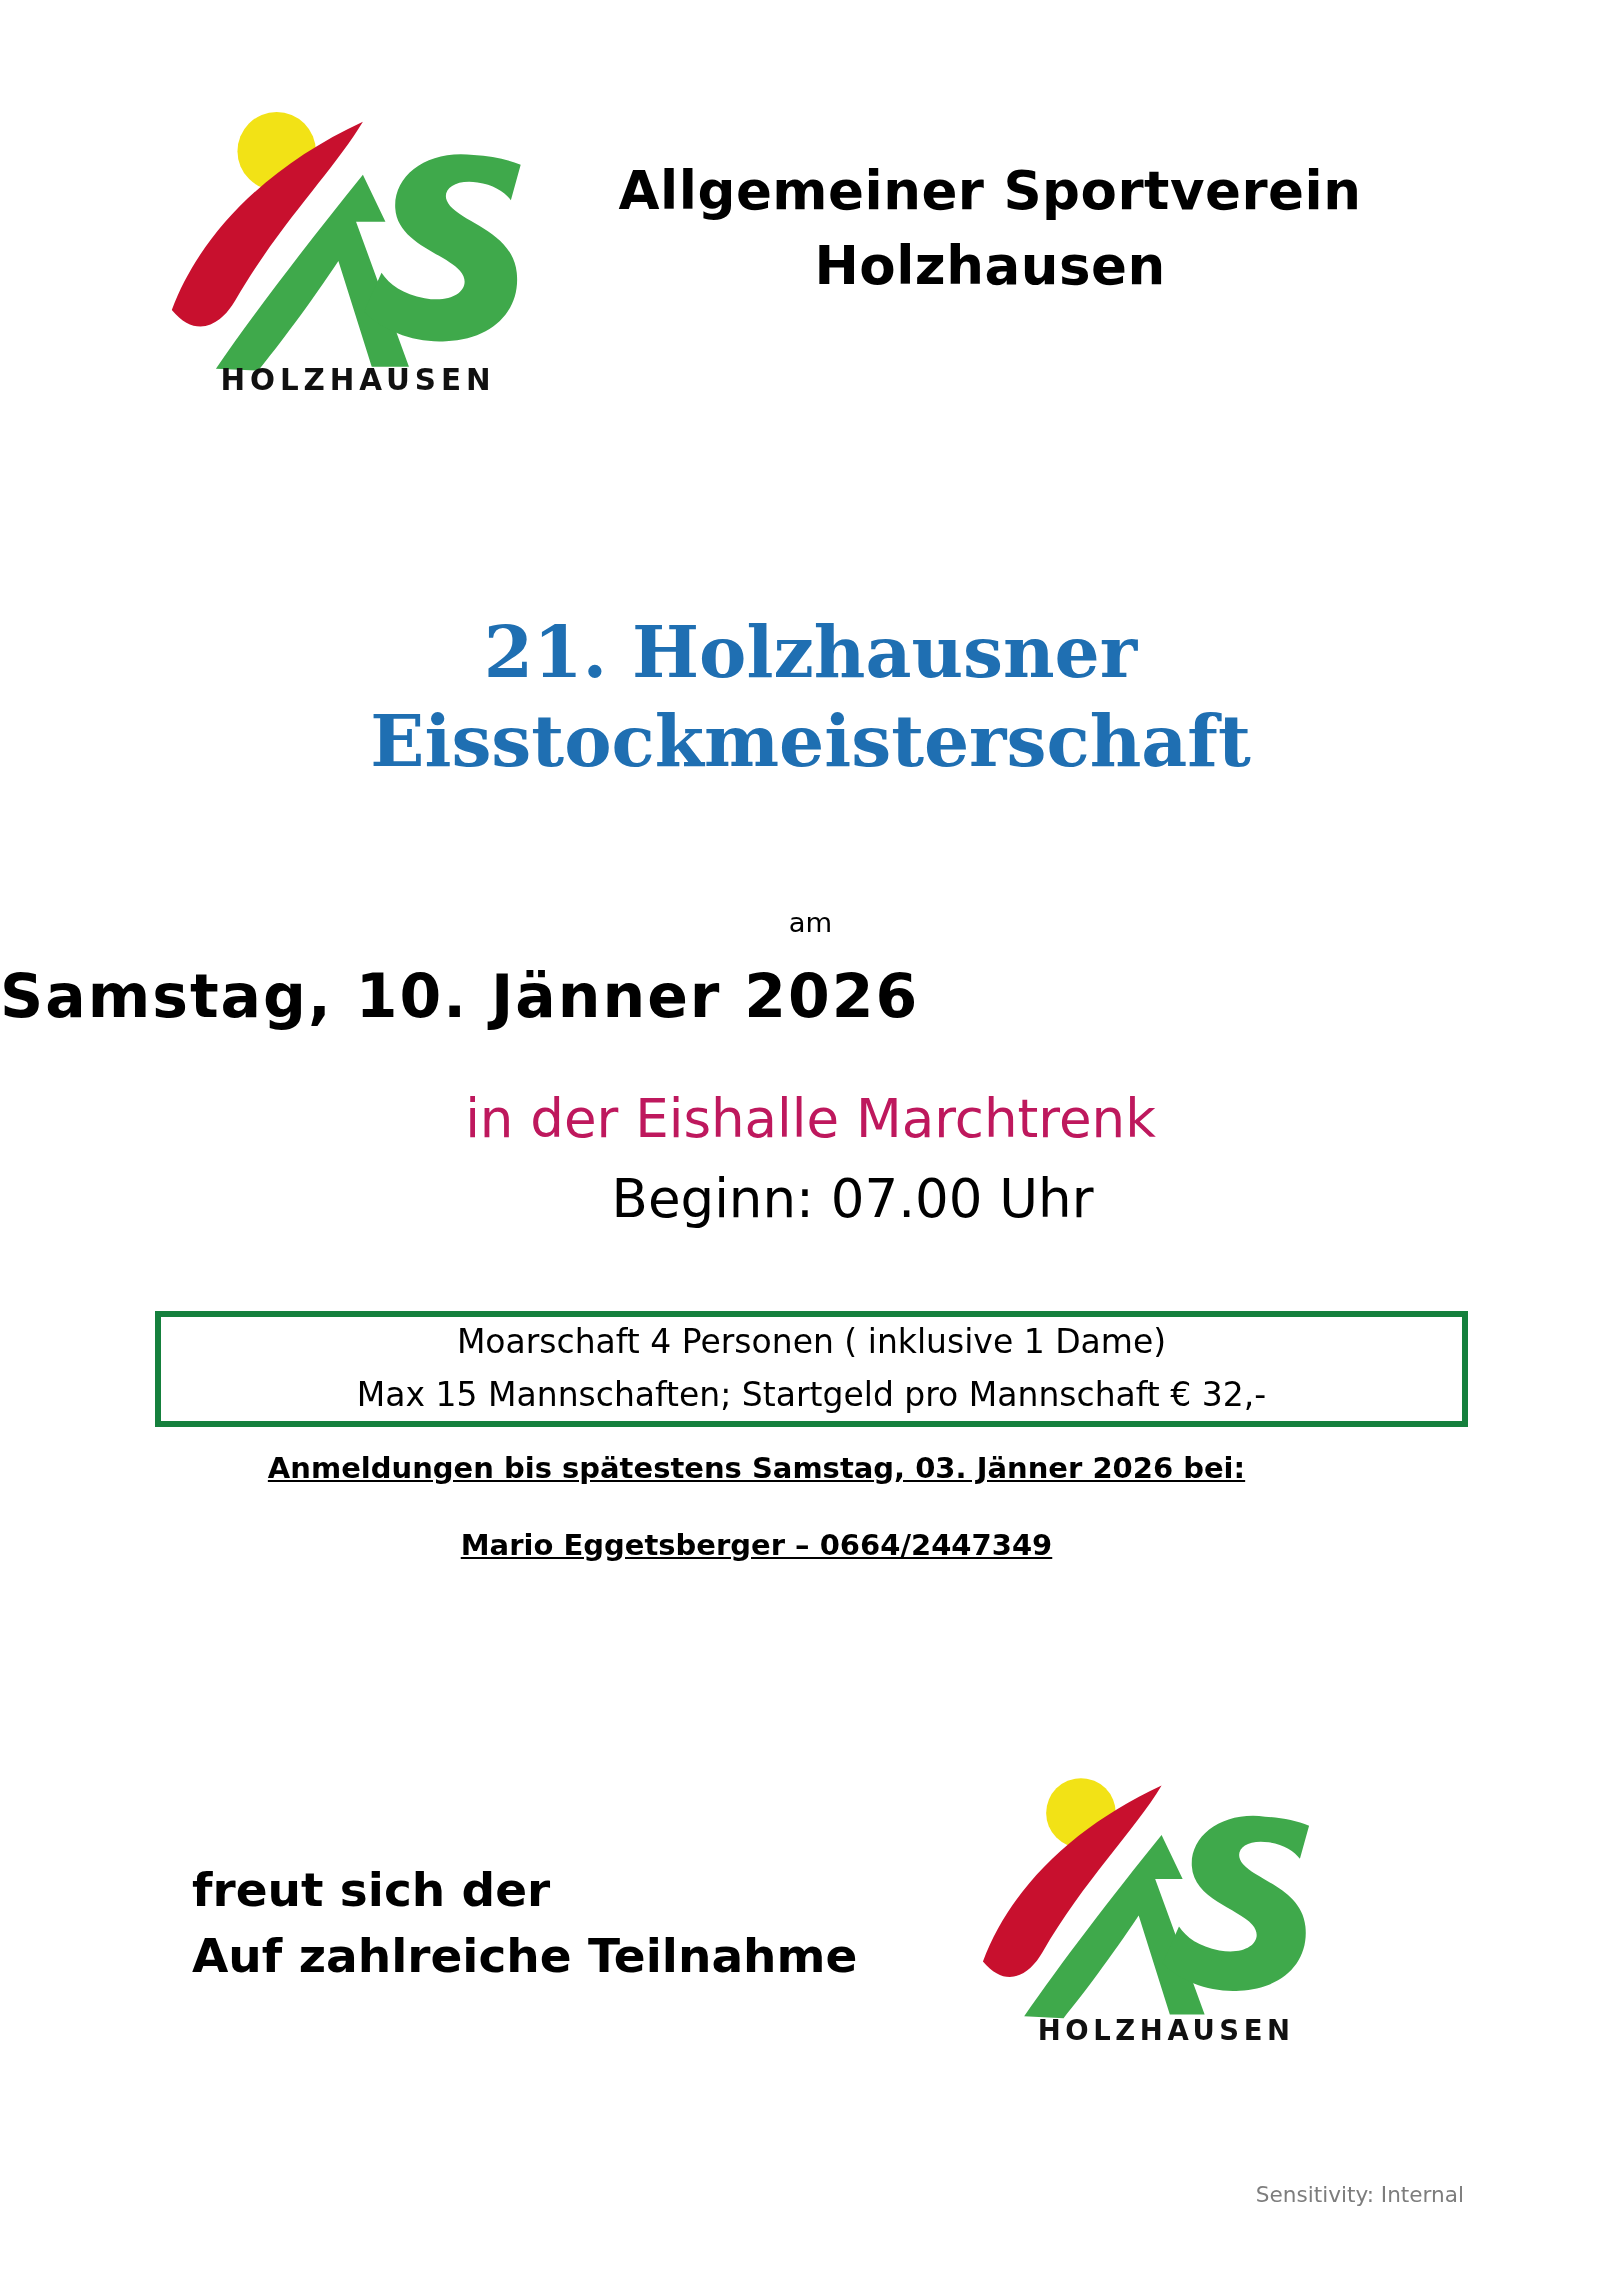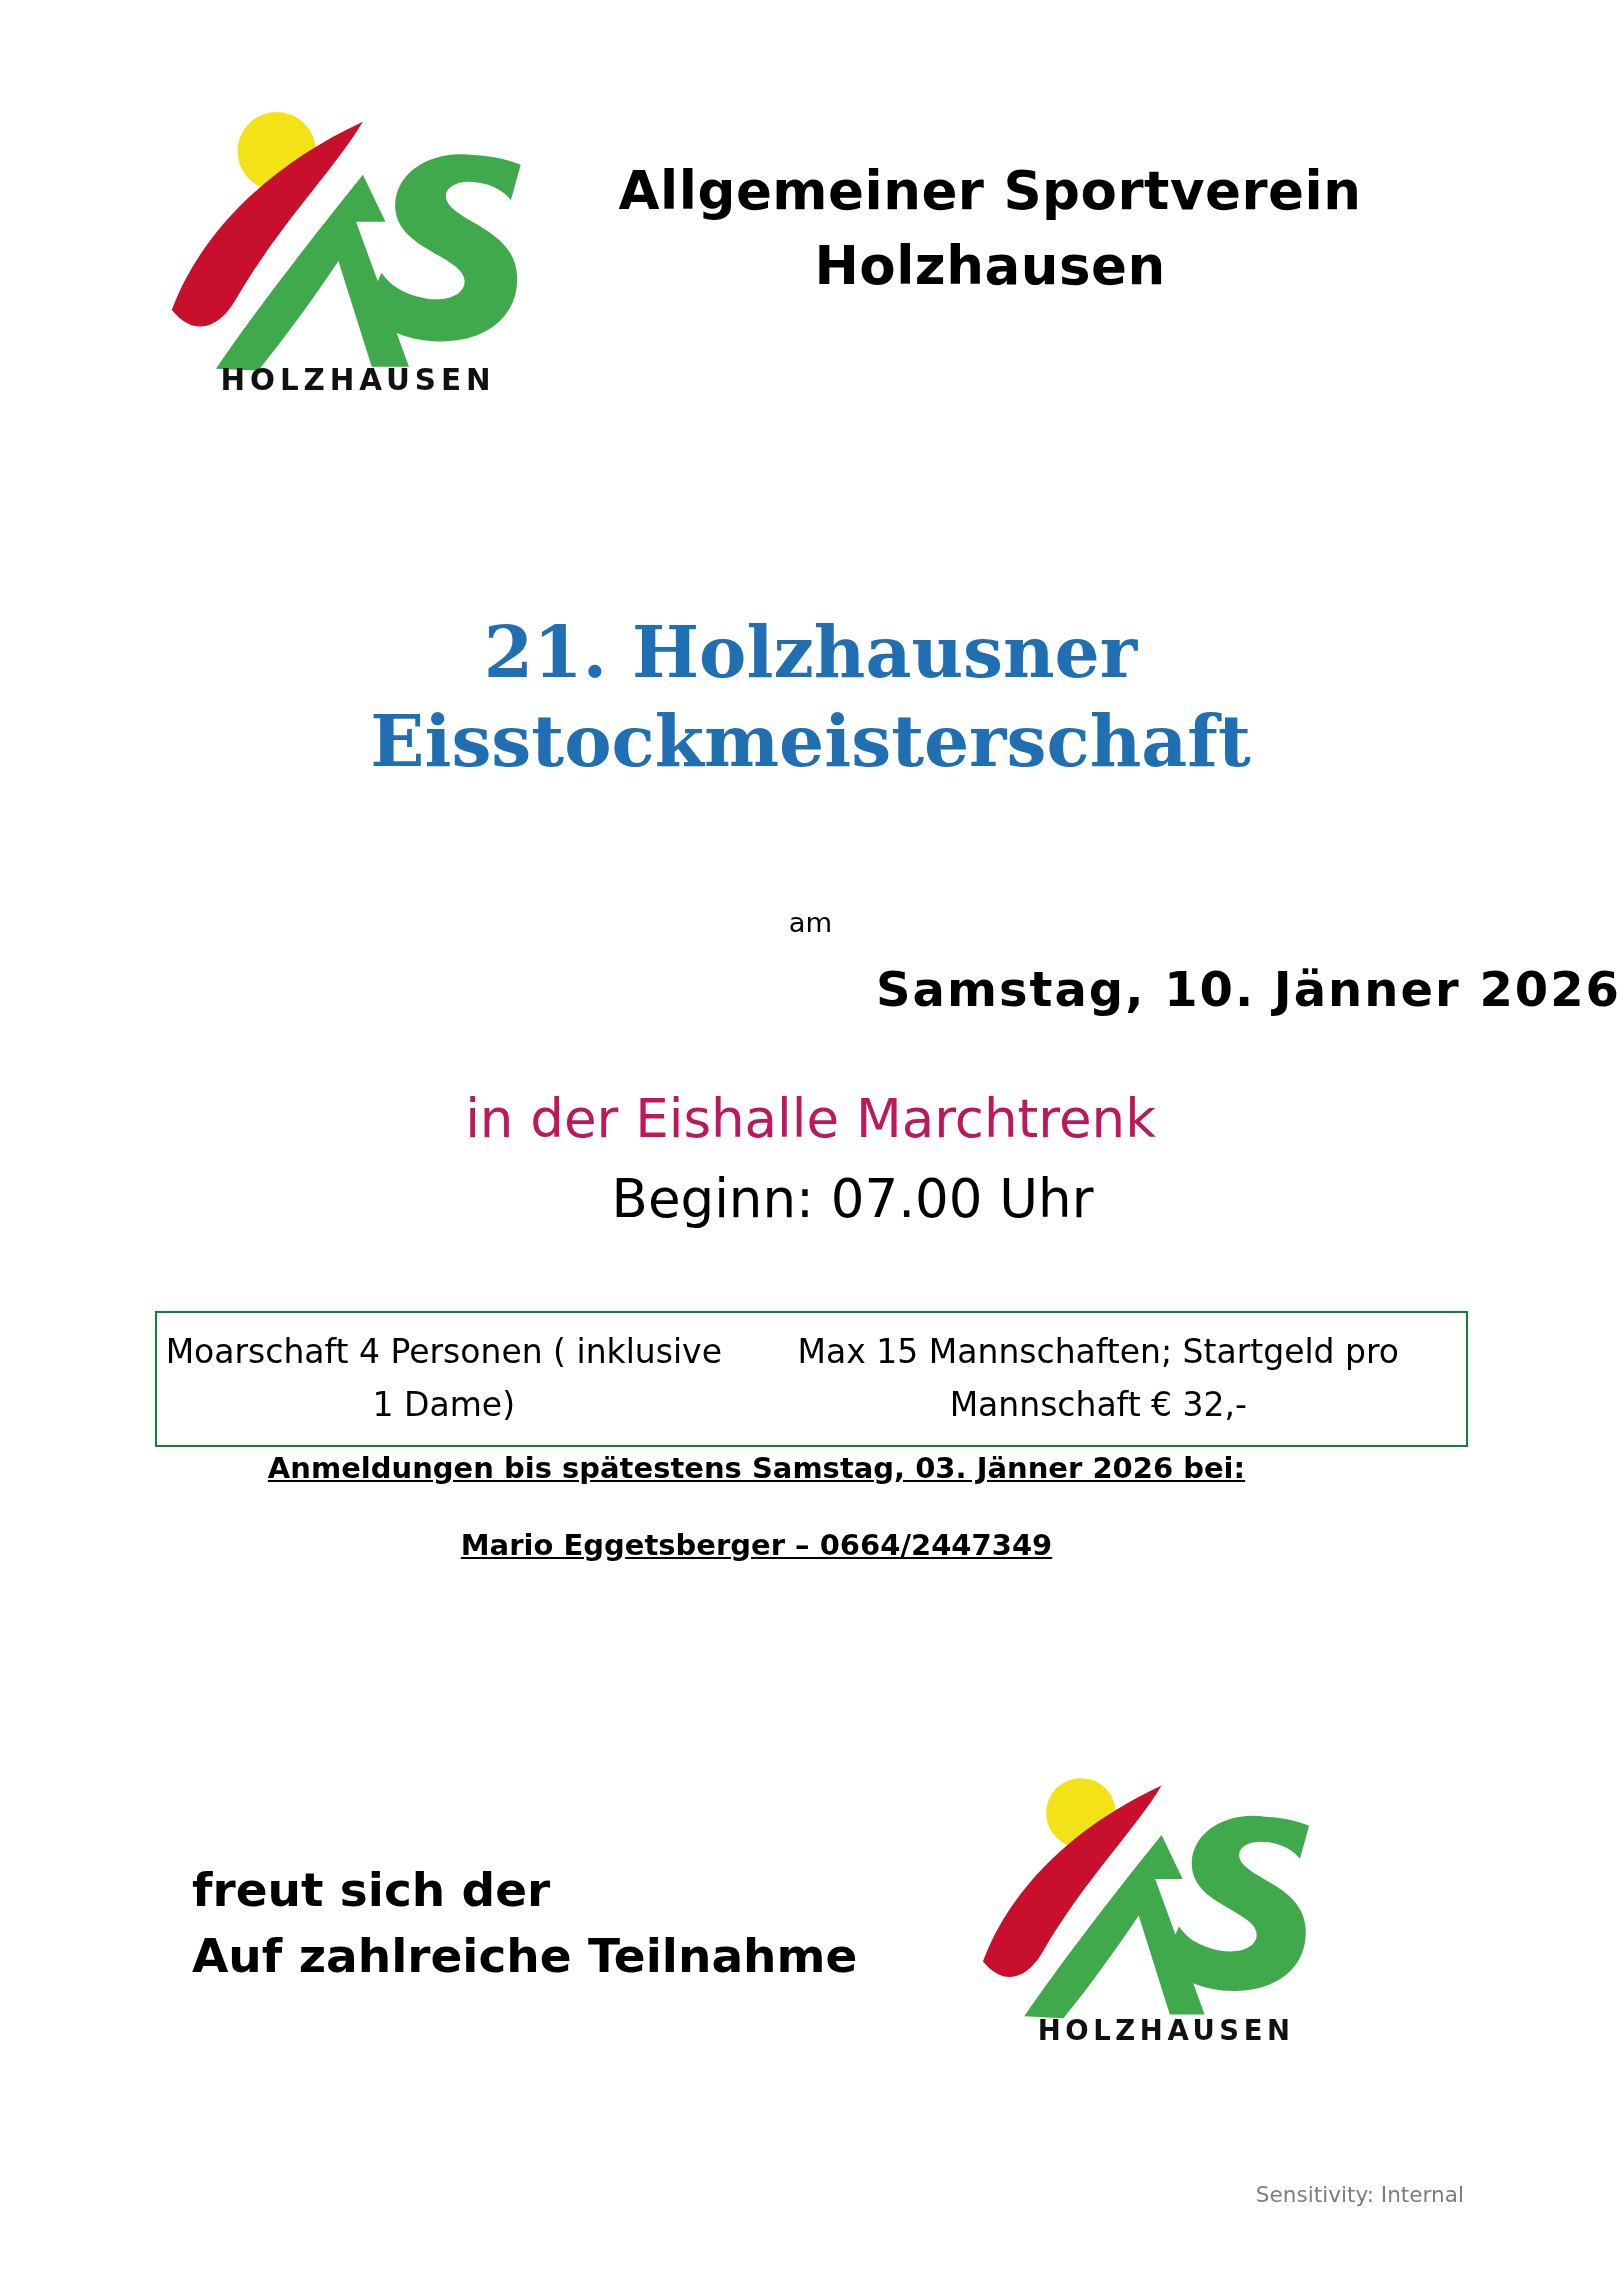--- a/index.html
+++ b/index.html
@@ -82,24 +82,24 @@
     font-size: 27.4px;
     font-weight: normal;
     color: #000000;
   }
 
   .date-line {
     position: absolute;
     top: 961px;
     left: 0;
     width: 1621px;
-    text-align: right;
-    font-family: "DejaVu Sans", sans-serif;
-    font-weight: bold;
-    font-size: 48px;
+    text-align: left;
+    font-family: "DejaVu Sans", sans-serif;
+    font-weight: bold;
+    font-size: 60px;
     letter-spacing: 2px;
     color: #000000;
   }
 
   .venue-line {
     position: absolute;
     top: 1088px;
     left: 0;
     width: 1621px;
     text-align: center;
@@ -119,24 +119,25 @@
     color: #000000;
     margin-left: 42px;
   }
 
   
   .rules-box {
     position: absolute;
     top: 1311px;
     left: 155px;
     width: 1313px;
-    height: 136px;
-    border: 2px solid #15803d;
+    height: 116px;
+    border: 6px solid #15803d;
     box-sizing: border-box;
     display: flex;
+    flex-direction: column;
     align-items: center;
     justify-content: center;
   }
   .rules-line {
     font-family: "DejaVu Sans", sans-serif;
     font-size: 33px;
     line-height: 1.6;
     color: #000000;
     text-align: center;
   }

